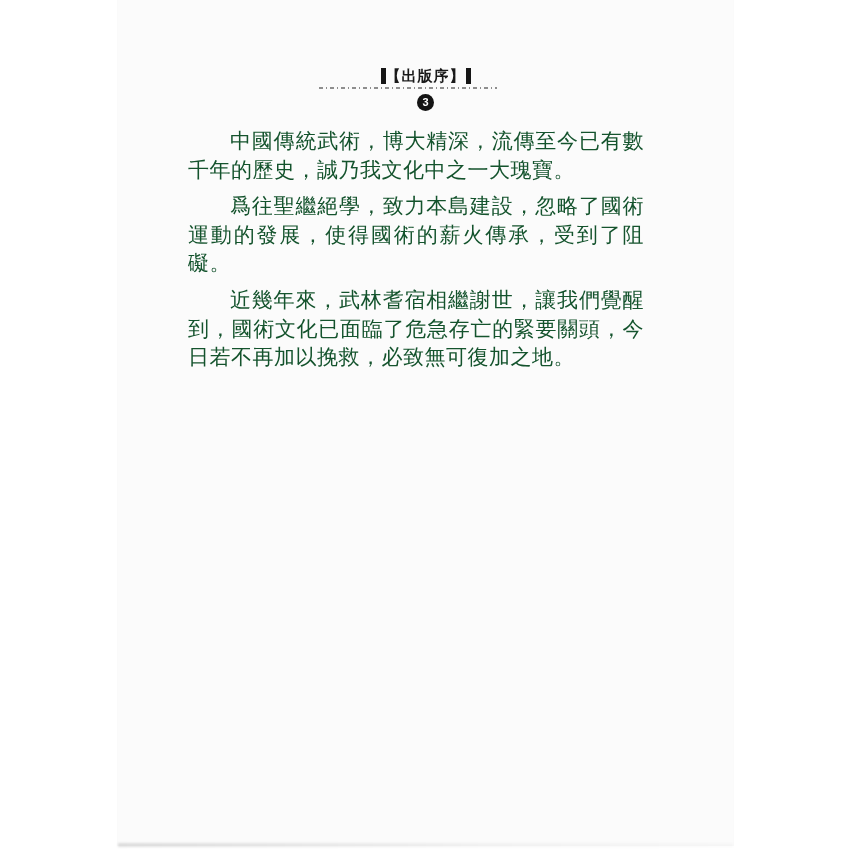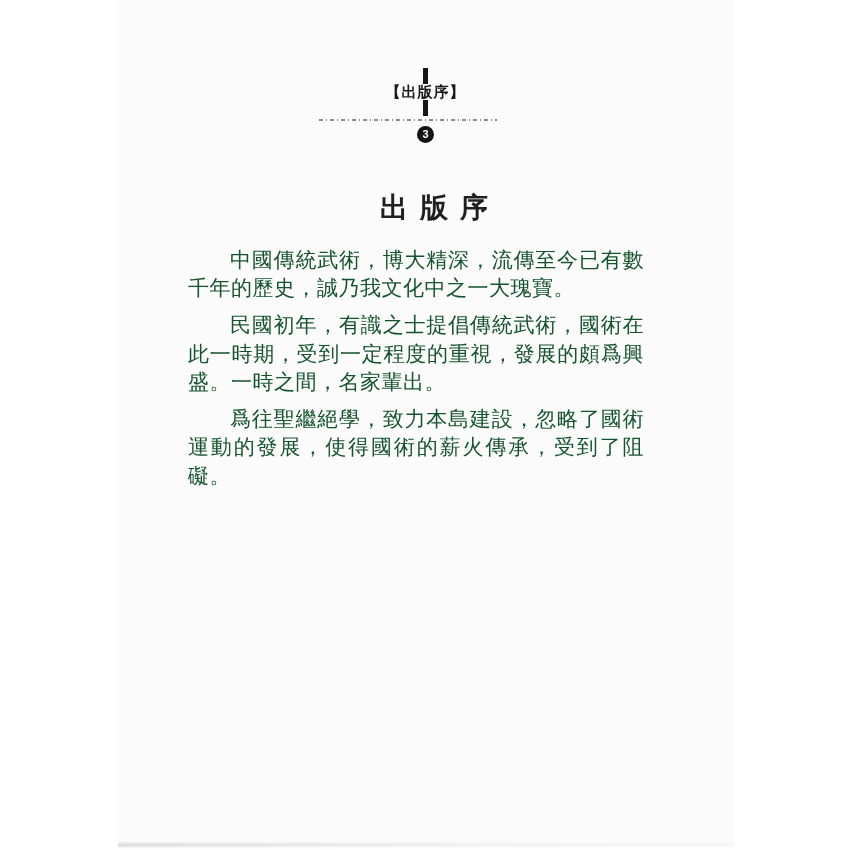--- a/index.html
+++ b/index.html
@@ -36,21 +36,20 @@
     height: 4px;
     background: linear-gradient(90deg, rgba(0,0,0,0.12), rgba(0,0,0,0.04) 60%, rgba(0,0,0,0.02));
     filter: blur(1px);
   }
   
   .running-head {
     margin-top: 68px;
     display: flex;
     justify-content: center;
     align-items: center;
-    flex-direction: column;
   }
   .head-bar {
     width: 5px;
     height: 16px;
     background: #161616;
   }
   .running-title {
     font-size: 15px;
     font-weight: bold;
     color: #1a1a1a;
@@ -123,22 +122,21 @@
       <span class="running-title">【出版序】</span>
       <span class="head-bar"></span>
     </div>
 
     <div class="head-divider"></div>
 
     <div class="badge-row">
       <span class="page-badge">3</span>
     </div>
 
-    <h1 class="section-title">出版序</h1>
 
     <div class="body-text">
       <p>中國傳統武術，博大精深，流傳至今已有數千年的歷史，誠乃我文化中之一大瑰寶。</p>
-      <p>民國初年，有識之士提倡傳統武術，國術在此一時期，受到一定程度的重視，發展的頗爲興盛。一時之間，名家輩出。</p>
       <p>爲往聖繼絕學，致力本島建設，忽略了國術運動的發展，使得國術的薪火傳承，受到了阻礙。</p>
+      <p>近幾年來，武林耆宿相繼謝世，讓我們覺醒到，國術文化已面臨了危急存亡的緊要關頭，今日若不再加以挽救，必致無可復加之地。</p>
     </div>
 
   </div>
 </div>
 
 </body></html>

